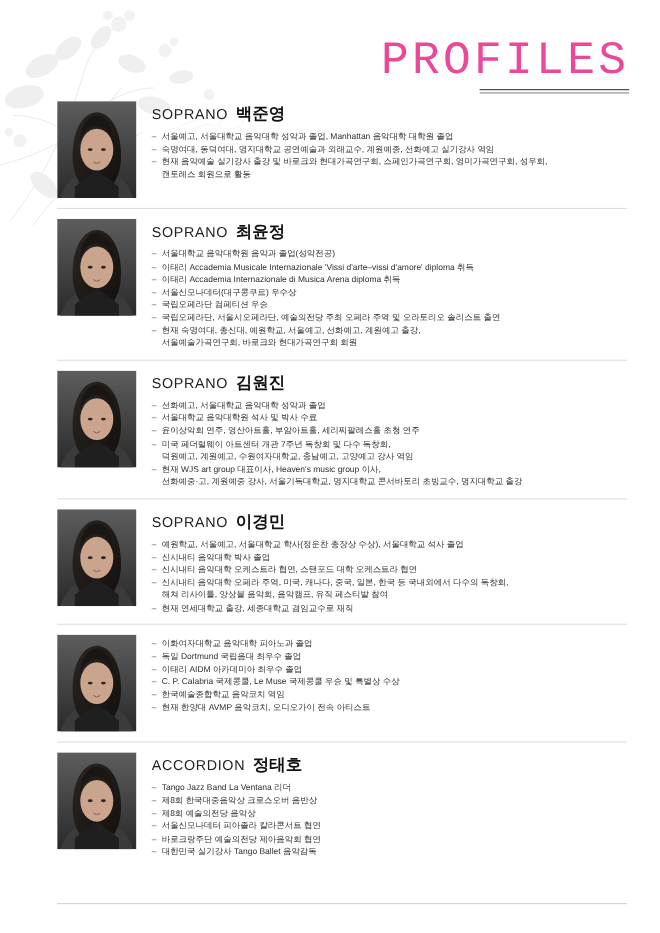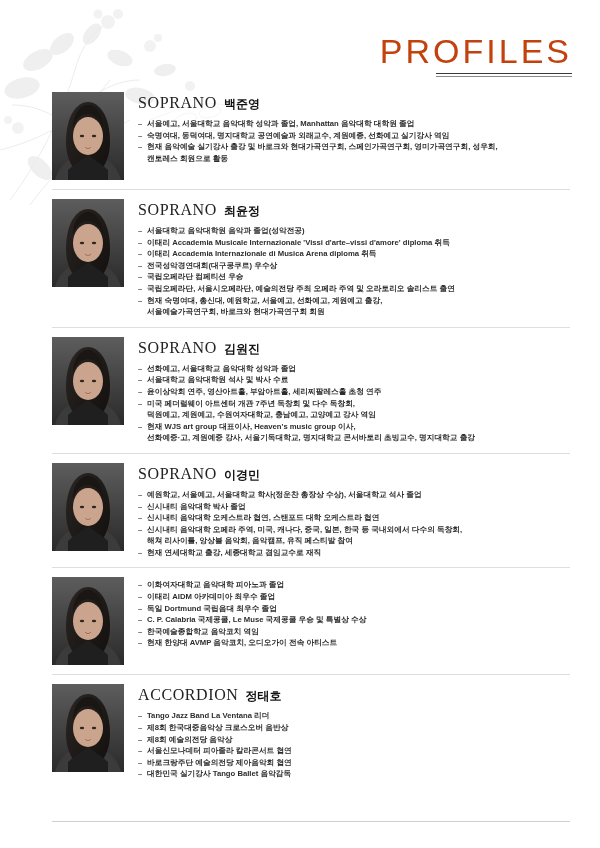--- a/index.html
+++ b/index.html
@@ -28,24 +28,24 @@
   }
 
   
   .title-block {
     position: absolute;
     right: 28px;
     top: 34px;
     text-align: right;
   }
   .title-block .title {
-    font-family: Liberation Sans, sans-serif;
-    font-size: 34px;
+    font-family: Liberation Mono, monospace;
+    font-size: 42px;
     letter-spacing: 3px;
-    color: #c2410c;
+    color: #ec4899;
     line-height: 1;
   }
   .title-rule {
     margin-top: 5px;
     height: 1px;
     background: #3a3a3a;
     width: 136px;
     margin-left: auto;
   }
   .title-rule.thin {
@@ -83,38 +83,37 @@
   .info {
     margin-left: 14px;
     padding-top: 2px;
   }
   .name-line {
     font-size: 0;
     white-space: nowrap;
     margin-bottom: 5px;
   }
   .voice {
-    font-family: Liberation Serif, serif;
-    font-size: 16px;
+    font-family: Liberation Sans, sans-serif;
+    font-size: 13px;
     letter-spacing: 0.6px;
     color: #222;
     vertical-align: baseline;
   }
   .person {
-    font-size: 12px;
+    font-size: 15px;
     font-weight: bold;
     color: #111;
     margin-left: 7px;
     vertical-align: baseline;
   }
   ul.bullets {
     list-style: none;
     margin: 0;
     padding: 0;
-    font-weight: bold;
   }
   ul.bullets li {
     font-size: 7.7px;
     line-height: 11.6px;
     color: #2d2d2d;
     position: relative;
     padding-left: 9px;
     white-space: pre-line;
   }
   ul.bullets li::before {
@@ -251,21 +250,21 @@
     <path d="M33 55 C34.5 57 37.5 57 39 55" stroke="#9c6f5c" stroke-width="1" fill="none"></path>
     <path d="M36 63 C30 68 22 72 16 78 L16 88 L56 88 L56 78 C50 72 42 68 36 63 Z" fill="#1f1f1f"></path>
   </svg>
 </div>
       <div class="info">
         <div class="name-line"><span class="voice">SOPRANO</span><span class="person">최윤정</span></div>
         <ul class="bullets">
           <li>서울대학교 음악대학원 음악과 졸업(성악전공)</li>
           <li>이태리 Accademia Musicale Internazionale 'Vissi d'arte–vissi d'amore' diploma 취득</li>
           <li>이태리 Accademia Internazionale di Musica Arena diploma 취득</li>
-          <li>전국성악경연대회(대구콩쿠르) 우수상</li>
+          <li>서울신모나데터(대구콩쿠르) 우수상</li>
           <li>국립오페라단 컴페티션 우승</li>
           <li>국립오페라단, 서울시오페라단, 예술의전당 주최 오페라 주역 및 오라토리오 솔리스트 출연</li>
           <li>현재 숙명여대, 총신대, 예원학교, 서울예고, 선화예고, 계원예고 출강,
 서울예술가곡연구회, 바로크와 현대가곡연구회 회원</li>
         </ul>
       </div>
     </div>
     <div class="divider"></div>
     <div class="profile">
       <div class="photo">
@@ -362,22 +361,22 @@
     <path d="M21 36 C21 20 30 13 36 13 C42 13 51 20 51 36 C48 26 42 22 36 22 C30 22 24 26 21 36 Z" fill="#1a1614"></path>
     <ellipse cx="30" cy="44" rx="2.2" ry="1.3" fill="#2e2420"></ellipse>
     <ellipse cx="42" cy="44" rx="2.2" ry="1.3" fill="#2e2420"></ellipse>
     <path d="M33 55 C34.5 57 37.5 57 39 55" stroke="#9c6f5c" stroke-width="1" fill="none"></path>
     <path d="M36 63 C30 68 22 72 16 78 L16 88 L56 88 L56 78 C50 72 42 68 36 63 Z" fill="#1f1f1f"></path>
   </svg>
 </div>
       <div class="info">
         <ul class="bullets">
           <li>이화여자대학교 음악대학 피아노과 졸업</li>
+          <li>독일 Dortmund 국립음대 최우수 졸업</li>
           <li>이태리 AIDM 아카데미아 최우수 졸업</li>
-          <li>독일 Dortmund 국립음대 최우수 졸업</li>
           <li>C. P. Calabria 국제콩쿨, Le Muse 국제콩쿨 우승 및 특별상 수상</li>
           <li>한국예술종합학교 음악코치 역임</li>
           <li>현재 한양대 AVMP 음악코치, 오디오가이 전속 아티스트</li>
         </ul>
       </div>
     </div>
     <div class="divider"></div>
     <div class="profile">
       <div class="photo">
   <svg viewBox="0 0 72 88" width="72" height="88" xmlns="http://www.w3.org/2000/svg">

